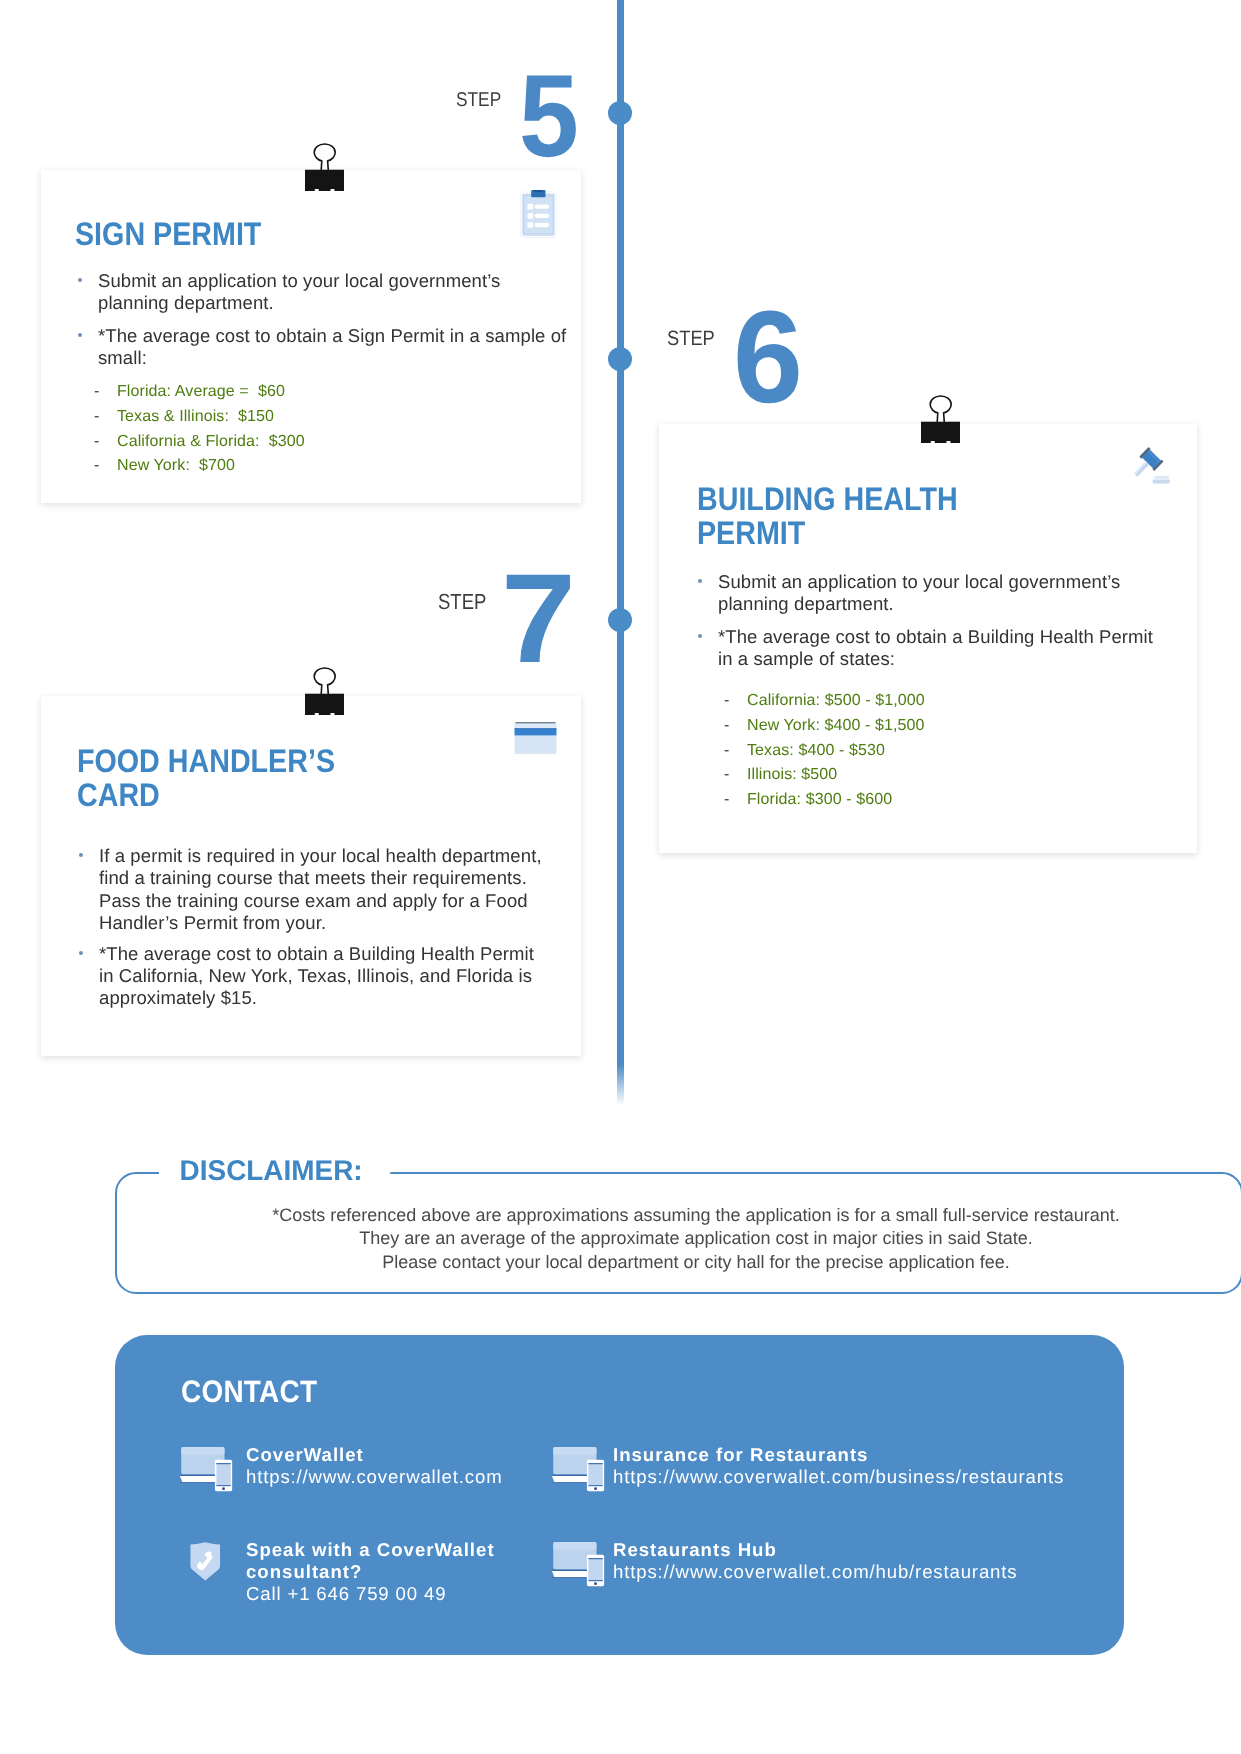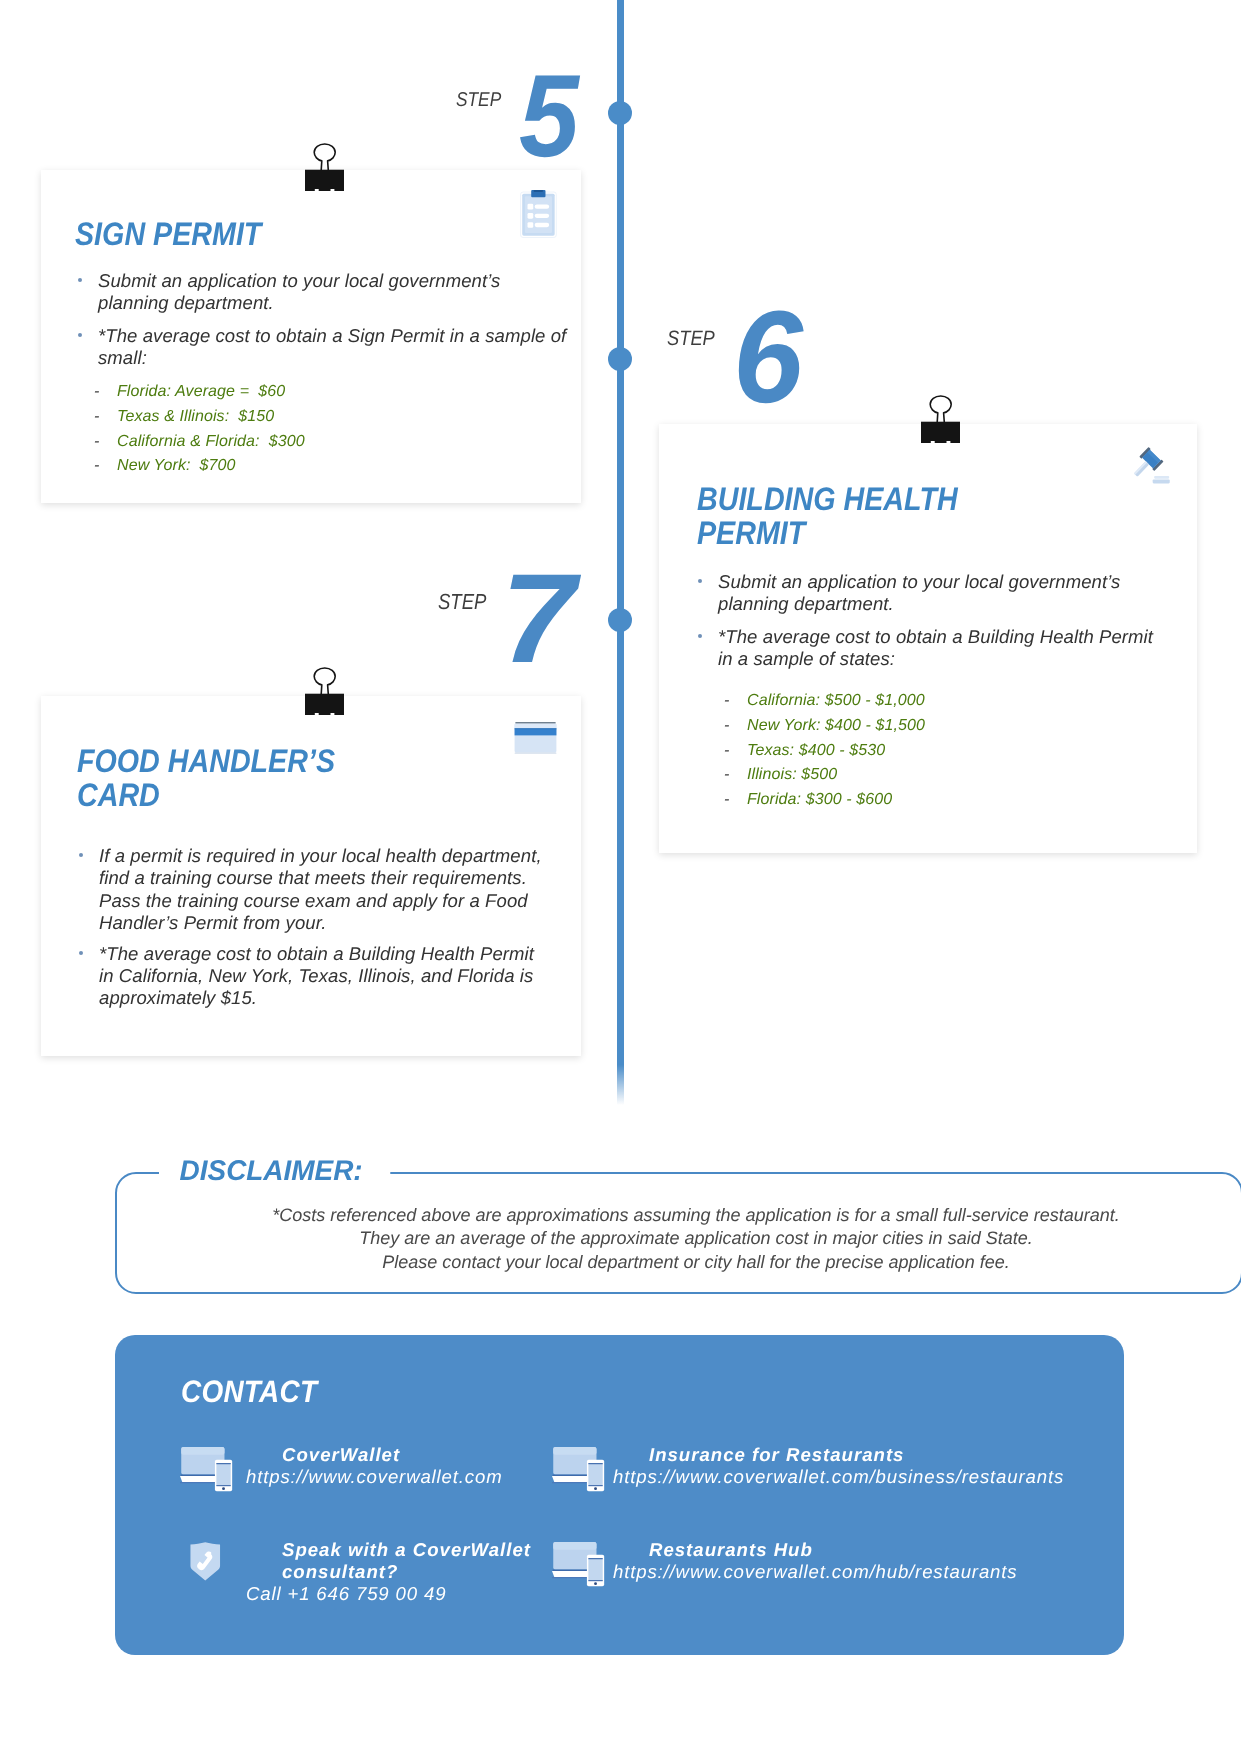--- a/index.html
+++ b/index.html
@@ -1,19 +1,19 @@
 <!DOCTYPE html>
 <html><head>
 <meta charset="utf-8">
 <style>
   html,body{margin:0;padding:0;}
   *{-webkit-font-smoothing:antialiased;-moz-osx-font-smoothing:grayscale;text-rendering:geometricPrecision;}
   body{width:1241px;height:1754px;background:#fff;font-family:"Liberation Sans",sans-serif;position:relative;overflow:hidden;
        -webkit-font-smoothing:antialiased;}
-  .page{position:absolute;left:0;top:0;width:1241px;height:1754px;will-change:transform;font-style:italic;}
+  .page{position:absolute;left:0;top:0;width:1241px;height:1754px;will-change:transform;}
 
   
   .tl-line{position:absolute;left:617px;top:-10px;width:7px;height:1115px;
            background:linear-gradient(to bottom,#4a8cc8 0%,#4a8cc8 96.4%,rgba(74,140,200,0) 100%);}
   .tl-dot{position:absolute;width:24px;height:24px;border-radius:50%;background:#4a8cc8;left:608px;}
 
   
   .step-label{position:absolute;color:#3d3d3d;letter-spacing:0;
               font-family:"Liberation Sans",sans-serif;line-height:1;white-space:nowrap;
               transform-origin:left top;}
@@ -36,25 +36,25 @@
   .clip{position:absolute;width:40px;height:48px;}
 
   
   .disc{position:absolute;border:2.3px solid #4a89c5;border-radius:21px;box-sizing:border-box;}
   .disc-head{position:absolute;background:#fff;color:#3e86c4;font-weight:bold;font-size:28.5px;line-height:1;
              padding:0 28px 0 21px;font-family:"Liberation Sans",sans-serif;letter-spacing:0;
              transform:scaleX(.98);transform-origin:left top;}
   .disc-body{position:absolute;text-align:center;color:#4a4a4a;font-size:18px;line-height:23.4px;width:100%;letter-spacing:0;}
 
   
-  .contact{position:absolute;background:#4e8cc8;border-radius:20px;}
+  .contact{position:absolute;background:#4e8cc8;border-radius:32px;}
   .contact-head{position:absolute;color:#fff;font-weight:bold;font-size:31px;line-height:1;letter-spacing:.3px;transform:scaleX(.9);transform-origin:left top;}
   .c-item{position:absolute;}
   .c-icon{position:absolute;left:0;top:0;}
-  .c-title{color:#fff;font-weight:bold;font-size:18.6px;line-height:22px;letter-spacing:1.0px;margin-left:36px;}
+  .c-title{color:#fff;font-weight:bold;font-size:18.6px;line-height:22px;letter-spacing:1.0px;}
   .c-sub{color:#fff;font-size:18.6px;line-height:22px;font-weight:normal;letter-spacing:0.85px;}
 </style>
 </head>
 <body>
 
 <div class="page">
 
   <div class="tl-line"></div>
   <div class="tl-dot" style="top:101px"></div>
   <div class="tl-dot" style="top:347px"></div>

